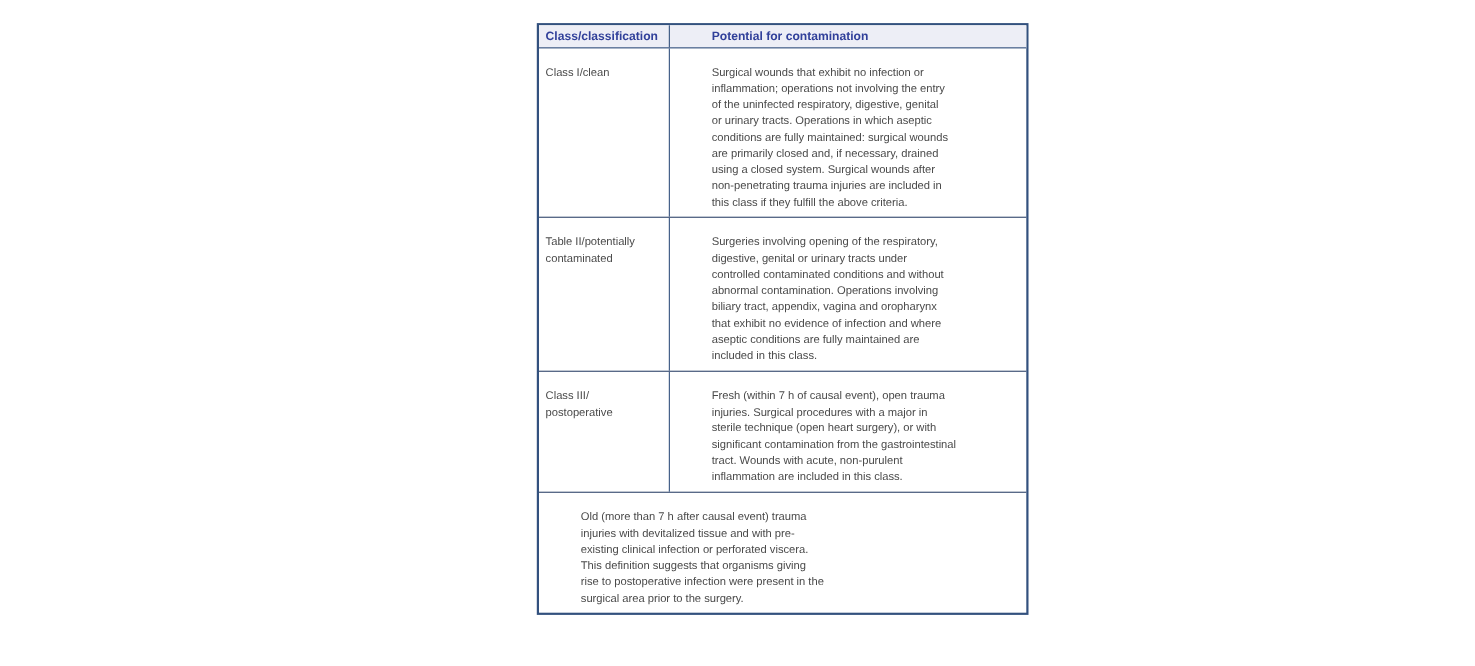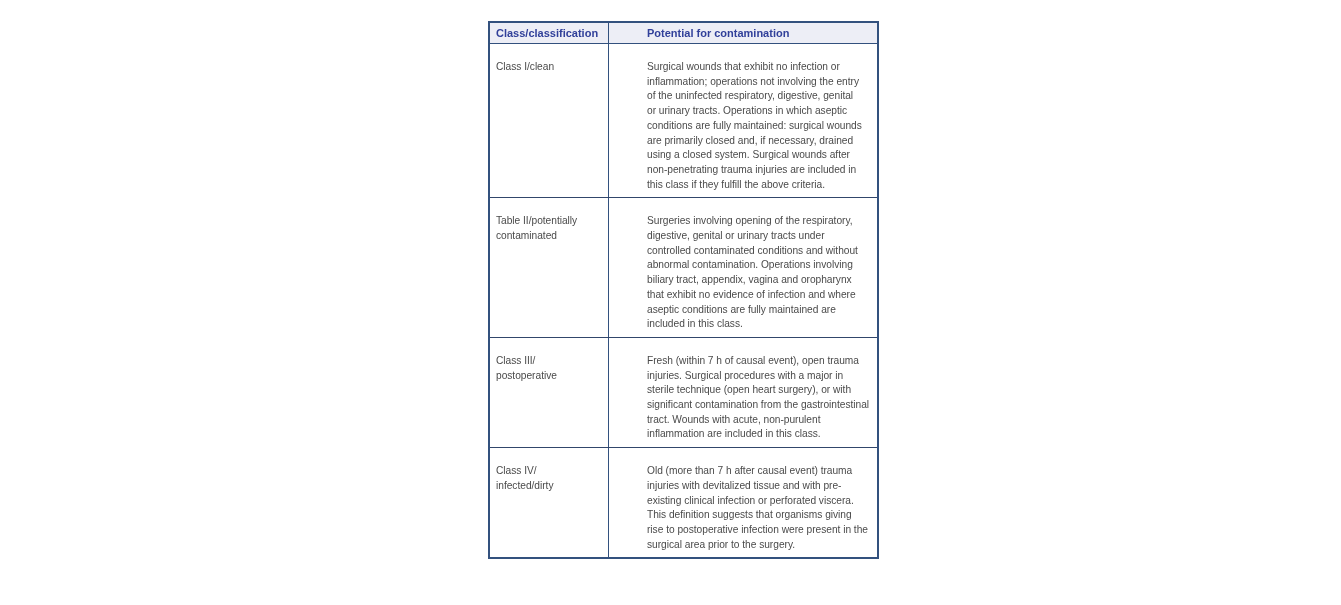--- a/index.html
+++ b/index.html
@@ -9,21 +9,21 @@
     --header-text:#31409a;
     --caption-bg:#2a53a4;
     --body-text:#4a4a4a;
   }
   *{box-sizing:border-box;margin:0;padding:0;}
   html,body{background:#ffffff;}
   body{
     width:1341px;height:605px;position:relative;
     font-family:"Liberation Sans", sans-serif;
   }
-  .fig{position:absolute;left:488px;top:21px;width:391px;}
+  .fig{position:absolute;left:488px;top:21px;width:447px;}
   .tbl{border:2px solid var(--border);}
   .thead{display:flex;background:var(--header-bg);border-bottom:1.5px solid var(--border);}
   .th{
     font-weight:bold;color:var(--header-text);
     font-size:11px;line-height:13px;padding:4px 6px 3px;
   }
   .c1{width:119px;flex:none;border-right:1.5px solid var(--border);}
   .c2{flex:1;min-width:0;margin-left:32px;}
   .tr{display:flex;border-bottom:1px solid var(--rowline);}
   .tr:last-child{border-bottom:none;}
@@ -80,22 +80,20 @@
 postoperative</div>
       <div class="td c2">Fresh (within 7 h of causal event), open trauma
 injuries. Surgical procedures with a major in
 sterile technique (open heart surgery), or with
 significant contamination from the gastrointestinal
 tract. Wounds with acute, non-purulent
 inflammation are included in this class.</div>
     </div>
 
     <div class="tr">
-      <div class="td c1">Class IV/
-infected/dirty</div>
       <div class="td c2">Old (more than 7 h after causal event) trauma
 injuries with devitalized tissue and with pre-
 existing clinical infection or perforated viscera.
 This definition suggests that organisms giving
 rise to postoperative infection were present in the
 surgical area prior to the surgery.</div>
     </div>
 
   </div>
 

